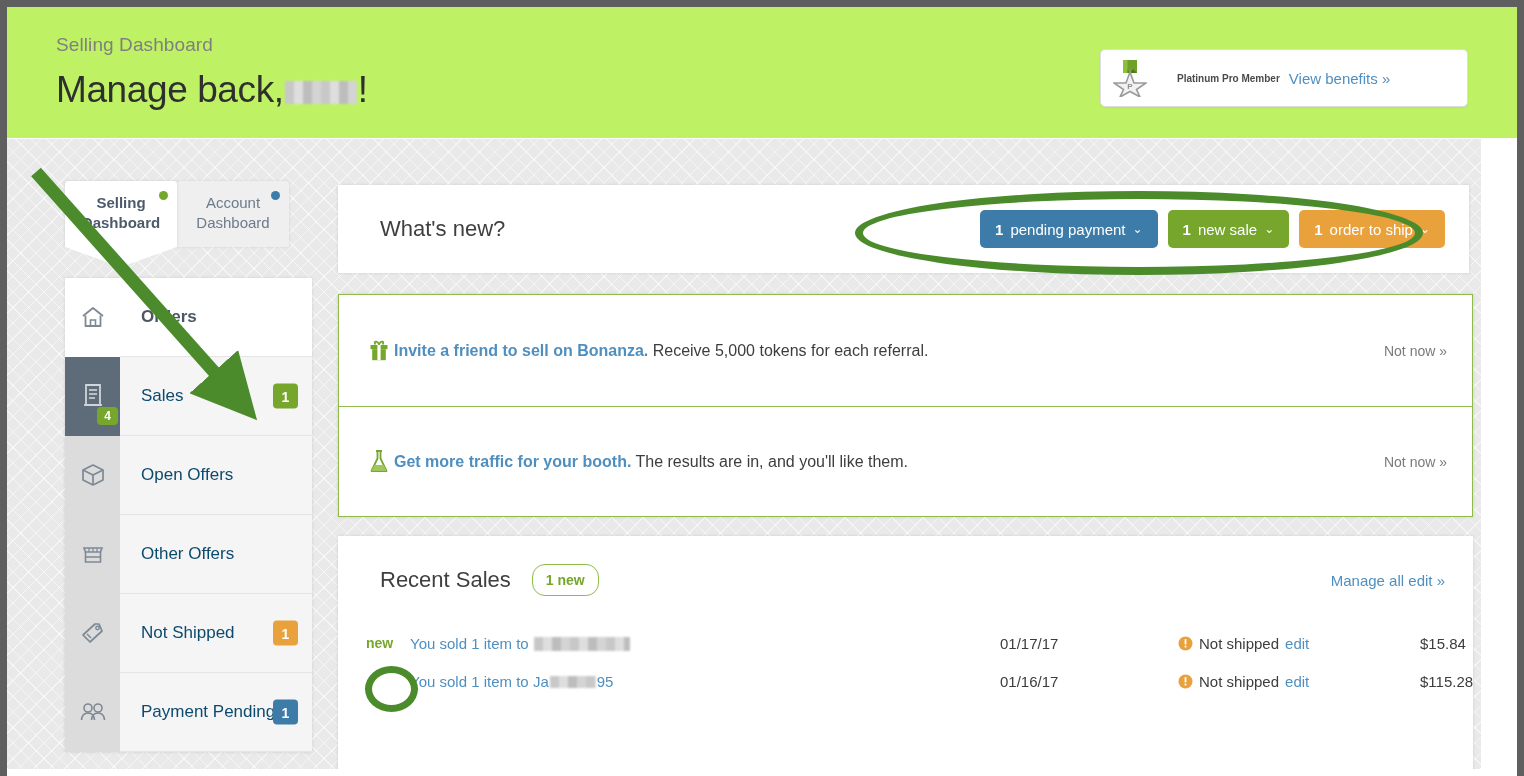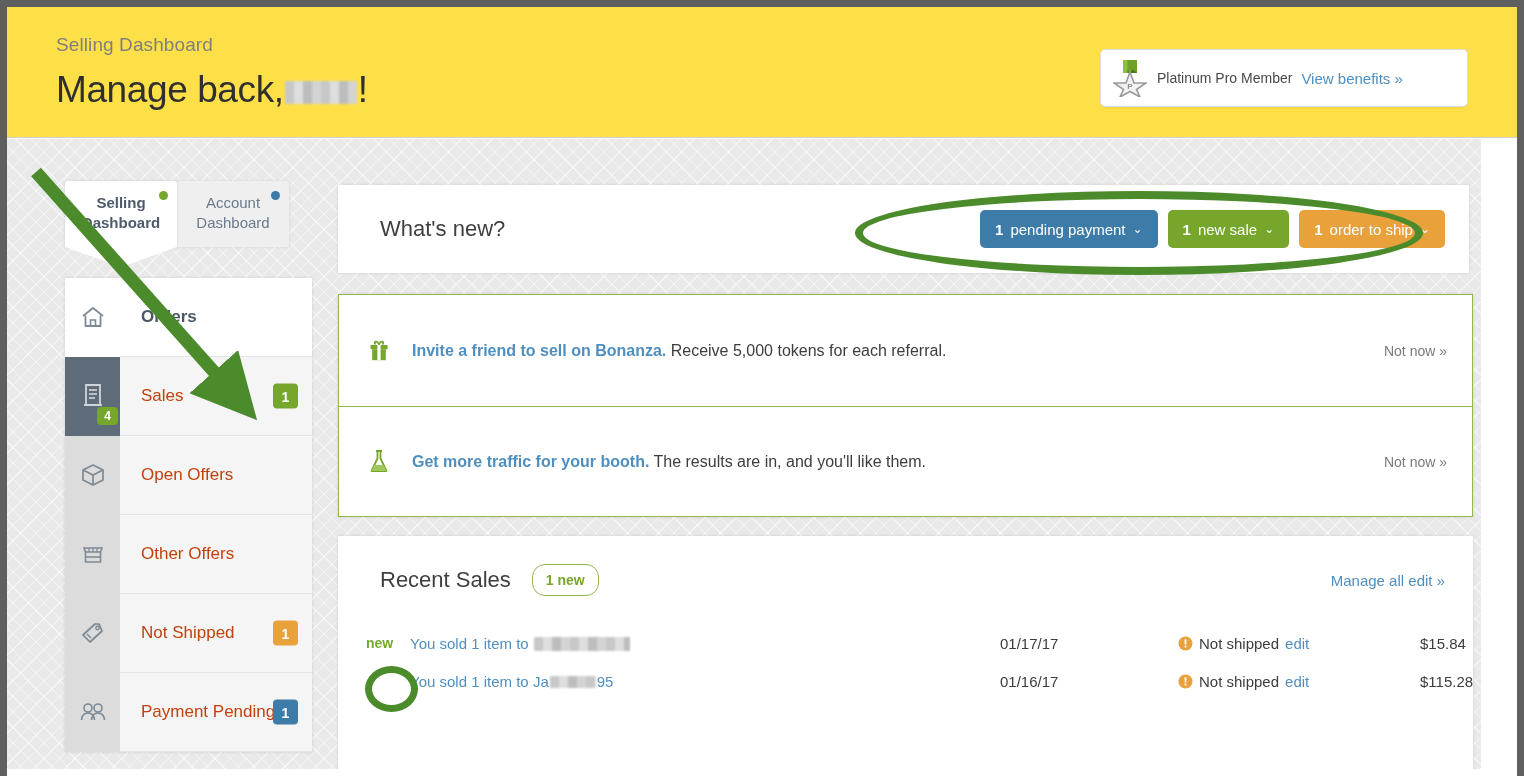--- a/index.html
+++ b/index.html
@@ -21,21 +21,21 @@
     border: 7px solid #5f5f5f;
     border-bottom: none;
     pointer-events: none;
     z-index: 60;
   }
 
   
   .header {
     position: absolute; left: 7px; top: 7px;
     width: 1510px; height: 131px;
-    background: #fde047;
+    background: #bef264;
     border-bottom: 1px solid #d2d2d2;
   }
   .breadcrumb {
     position: absolute; left: 49px; top: 27px;
     font-size: 19px; color: #807f7f; letter-spacing: 0.1px;
   }
   .welcome {
     position: absolute; left: 49px; top: 62px;
     font-size: 37px; color: #2f2f2f; font-weight: 400;
     letter-spacing: -0.4px; white-space: nowrap;
@@ -64,22 +64,22 @@
     height: 58px; min-width: 368px;
     background: #ffffff;
     border: 1px solid #dddddd;
     border-radius: 5px;
     box-shadow: 0 1px 2px rgba(0,0,0,0.06);
     display: flex; align-items: center;
     padding: 0 19px 0 12px;
   }
   .medal-icon { width: 34px; height: 38px; margin-right: 10px; flex: none; }
   .member-text {
-    font-size: 14px; font-weight: normal; color: #4a4a4a;
-    margin-right: 9px; white-space: nowrap;
+    font-size: 10px; font-weight: bold; color: #4a4a4a;
+    margin-right: 9px; white-space: nowrap; margin-left: 20px;
   }
   .member-link {
     font-size: 15px; color: #4f8fc0; white-space: nowrap;
   }
 
   
   .body-area {
     position: absolute; left: 7px; top: 139px;
     width: 1474px; height: 630px;
     background-color: #e9e9e9;
@@ -143,21 +143,21 @@
     width: 55px; height: 79px; flex: none;
     display: flex; align-items: center; justify-content: center;
     background: #dcdcdc;
     position: relative;
   }
   .side-row:first-child .ico-col { background: #ffffff; }
   .side-row.active .ico-col { background: #5e6b78; }
   .side-row.active { background: #f5f5f5; }
   .side-label {
     padding-left: 21px;
-    font-size: 17px; color: #c2410c;
+    font-size: 17px; color: #0c4a6e;
   }
   .side-row:first-child .side-label { font-weight: bold; color: #4b5763; }
   .side-badge {
     position: absolute; right: 14px; top: 50%; transform: translateY(-50%);
     min-width: 25px; height: 25px; padding: 0 6px;
     border-radius: 4px;
     color: #ffffff; font-size: 14px; font-weight: bold;
     display: flex; align-items: center; justify-content: center;
   }
   .bg-green { background: #76a72c; }
@@ -198,21 +198,21 @@
     left: 331px; top: 155px; width: 1135px; height: 223px;
     border: 1px solid #8fbb4b;
     background: #ffffff;
   }
   .notice-row {
     height: 111px; display: flex; align-items: center;
     padding: 0 25px 0 25px;
   }
   .notice-row + .notice-row { border-top: 1px solid #8fbb4b; }
   .notice-icon { width: 30px; flex: none; display: flex; justify-content: center; }
-  .notice-text { font-size: 16px; color: #3d3d3d; margin-left: 18px; }
+  .notice-text { font-size: 16px; color: #3d3d3d; margin-left: 0; }
   .notice-text .lnk { color: #4f8fc0; font-weight: bold; }
   .notice-not-now { margin-left: auto; font-size: 14px; color: #7a7a7a; }
 
   .panel-sales {
     left: 331px; top: 397px; width: 1135px; height: 242px;
   }
   .sales-head {
     height: 88px; display: flex; align-items: center; padding: 0 28px 0 42px;
   }
   .sales-title { font-size: 22px; color: #3f3f3f; margin-right: 21px; }

